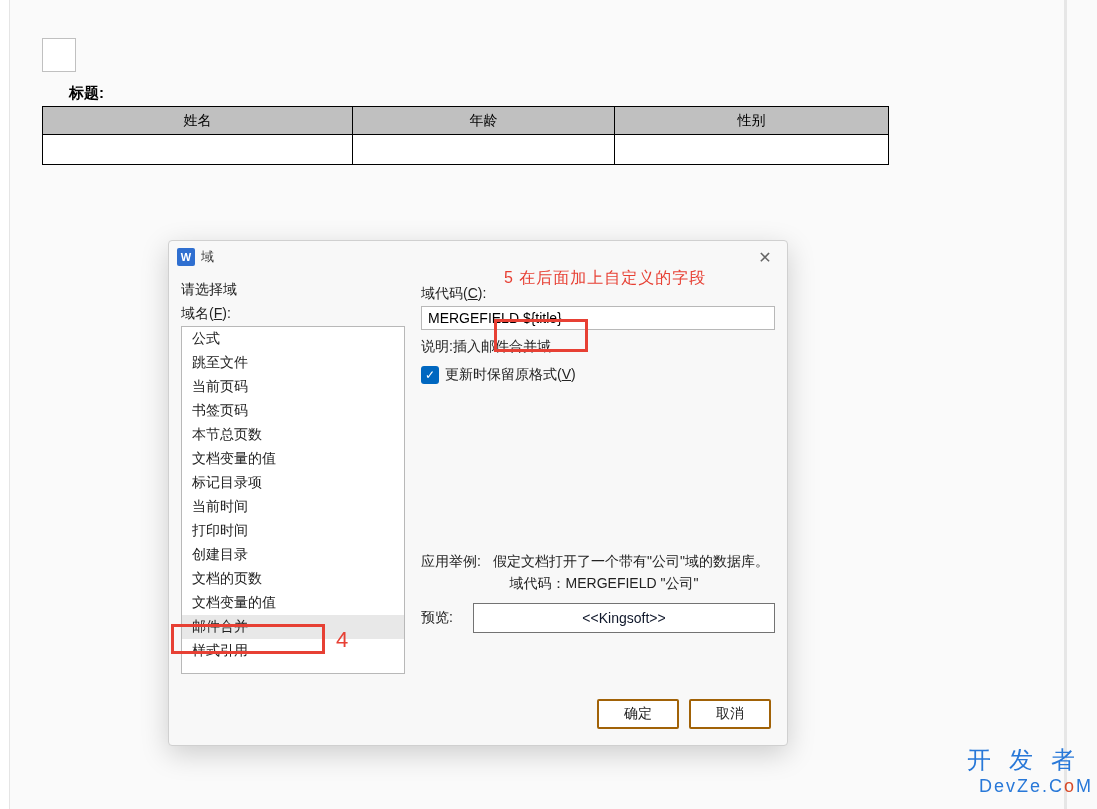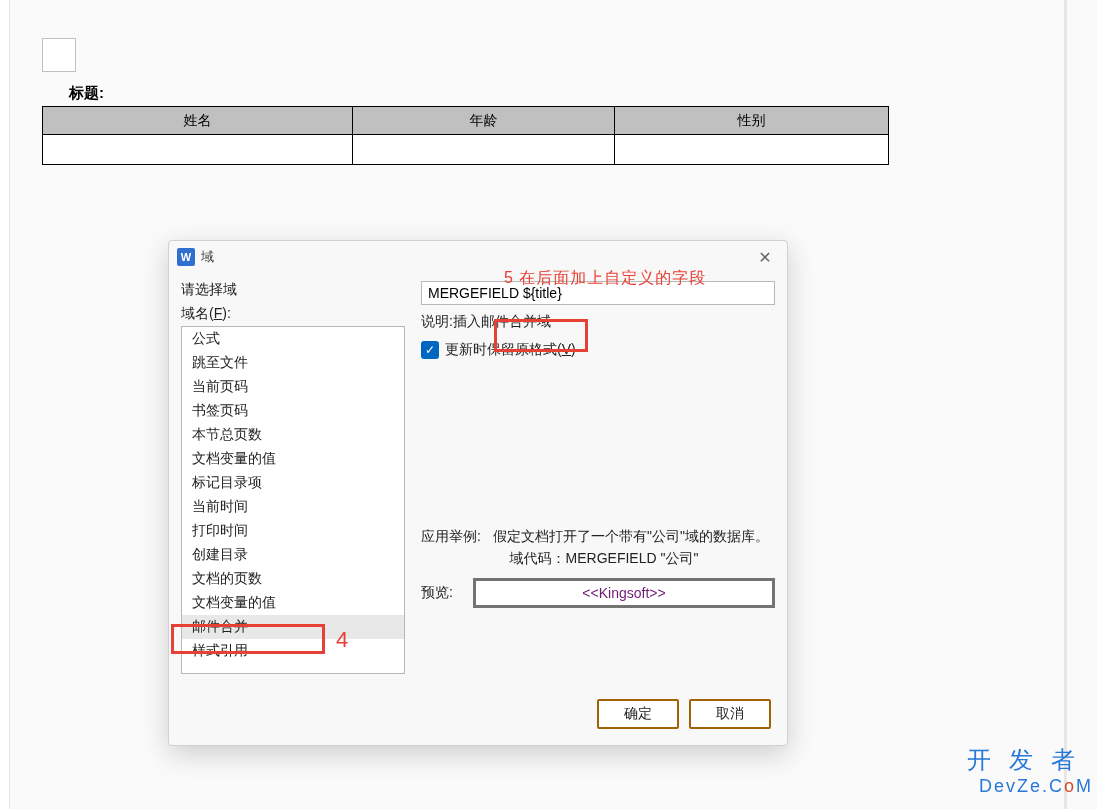--- a/index.html
+++ b/index.html
@@ -53,21 +53,21 @@
     .checkbox-label { font-size:14px; color:#222; }
     
     .example-block { margin-top:166px; font-size:14px; color:#222; line-height:1.6; }
     .example-row { display:flex; }
     .example-label { width:72px; white-space:nowrap; }
     .example-text { flex:1; }
     .example-center { text-align:center; flex:1; padding-right:60px; }
     
     .preview-row { display:flex; align-items:center; margin-top:8px; }
     .preview-label { width:52px; font-size:14px; color:#222; }
-    .preview-box { flex:1; height:30px; border:3px solid #737373; background:#fff; display:flex; align-items:center; justify-content:center; font-size:14px; color:#701a75; }
+    .preview-box { flex:1; height:30px; border:1px solid #737373; background:#fff; display:flex; align-items:center; justify-content:center; font-size:14px; color:#0f172a; }
     
     .button-row { position:absolute; right:16px; bottom:16px; display:flex; gap:10px; }
     .btn { width:82px; height:30px; border:2px solid #a16207; background:#fff; font-size:14px; color:#222; cursor:pointer; border-radius:2px; }
     
     
     .anno-red-box-1 { position:absolute; left:171px; top:624px; width:154px; height:30px; border:3px solid #e74034; pointer-events:none; z-index:5; }
     .anno-4 { position:absolute; left:336px; top:627px; color:#e74034; font-size:22px; font-weight:400; z-index:5; }
     .anno-red-box-2 { position:absolute; left:494px; top:319px; width:94px; height:33px; border:3px solid #e74034; pointer-events:none; z-index:5; }
     .anno-5 { position:absolute; left:504px; top:268px; color:#e74034; font-size:16px; font-weight:400; z-index:5; letter-spacing:1px; }
     
@@ -133,20 +133,23 @@
         <div class="list-item">打印时间</div>
         <div class="list-item">创建目录</div>
         <div class="list-item">文档的页数</div>
         <div class="list-item">文档变量的值</div>
         <div class="list-item selected">邮件合并</div>
         <div class="list-item">样式引用</div>
       </div>
     </div>
 
     <div class="right-pane">
+      <div class="field-label">
+        <span>域代码(</span><span class="shortcut">C</span><span>):</span>
+      </div>
       <input class="text-input" value="MERGEFIELD ${title}" style="">
       
       <div class="desc-line">
         <span>说明:</span><span>插入邮件合并域</span>
       </div>
       
       <div class="checkbox-row">
         <div class="checkbox">✓</div>
         <div class="checkbox-label">
           <span>更新时保留原格式(</span><span class="shortcut">V</span><span>)</span>

